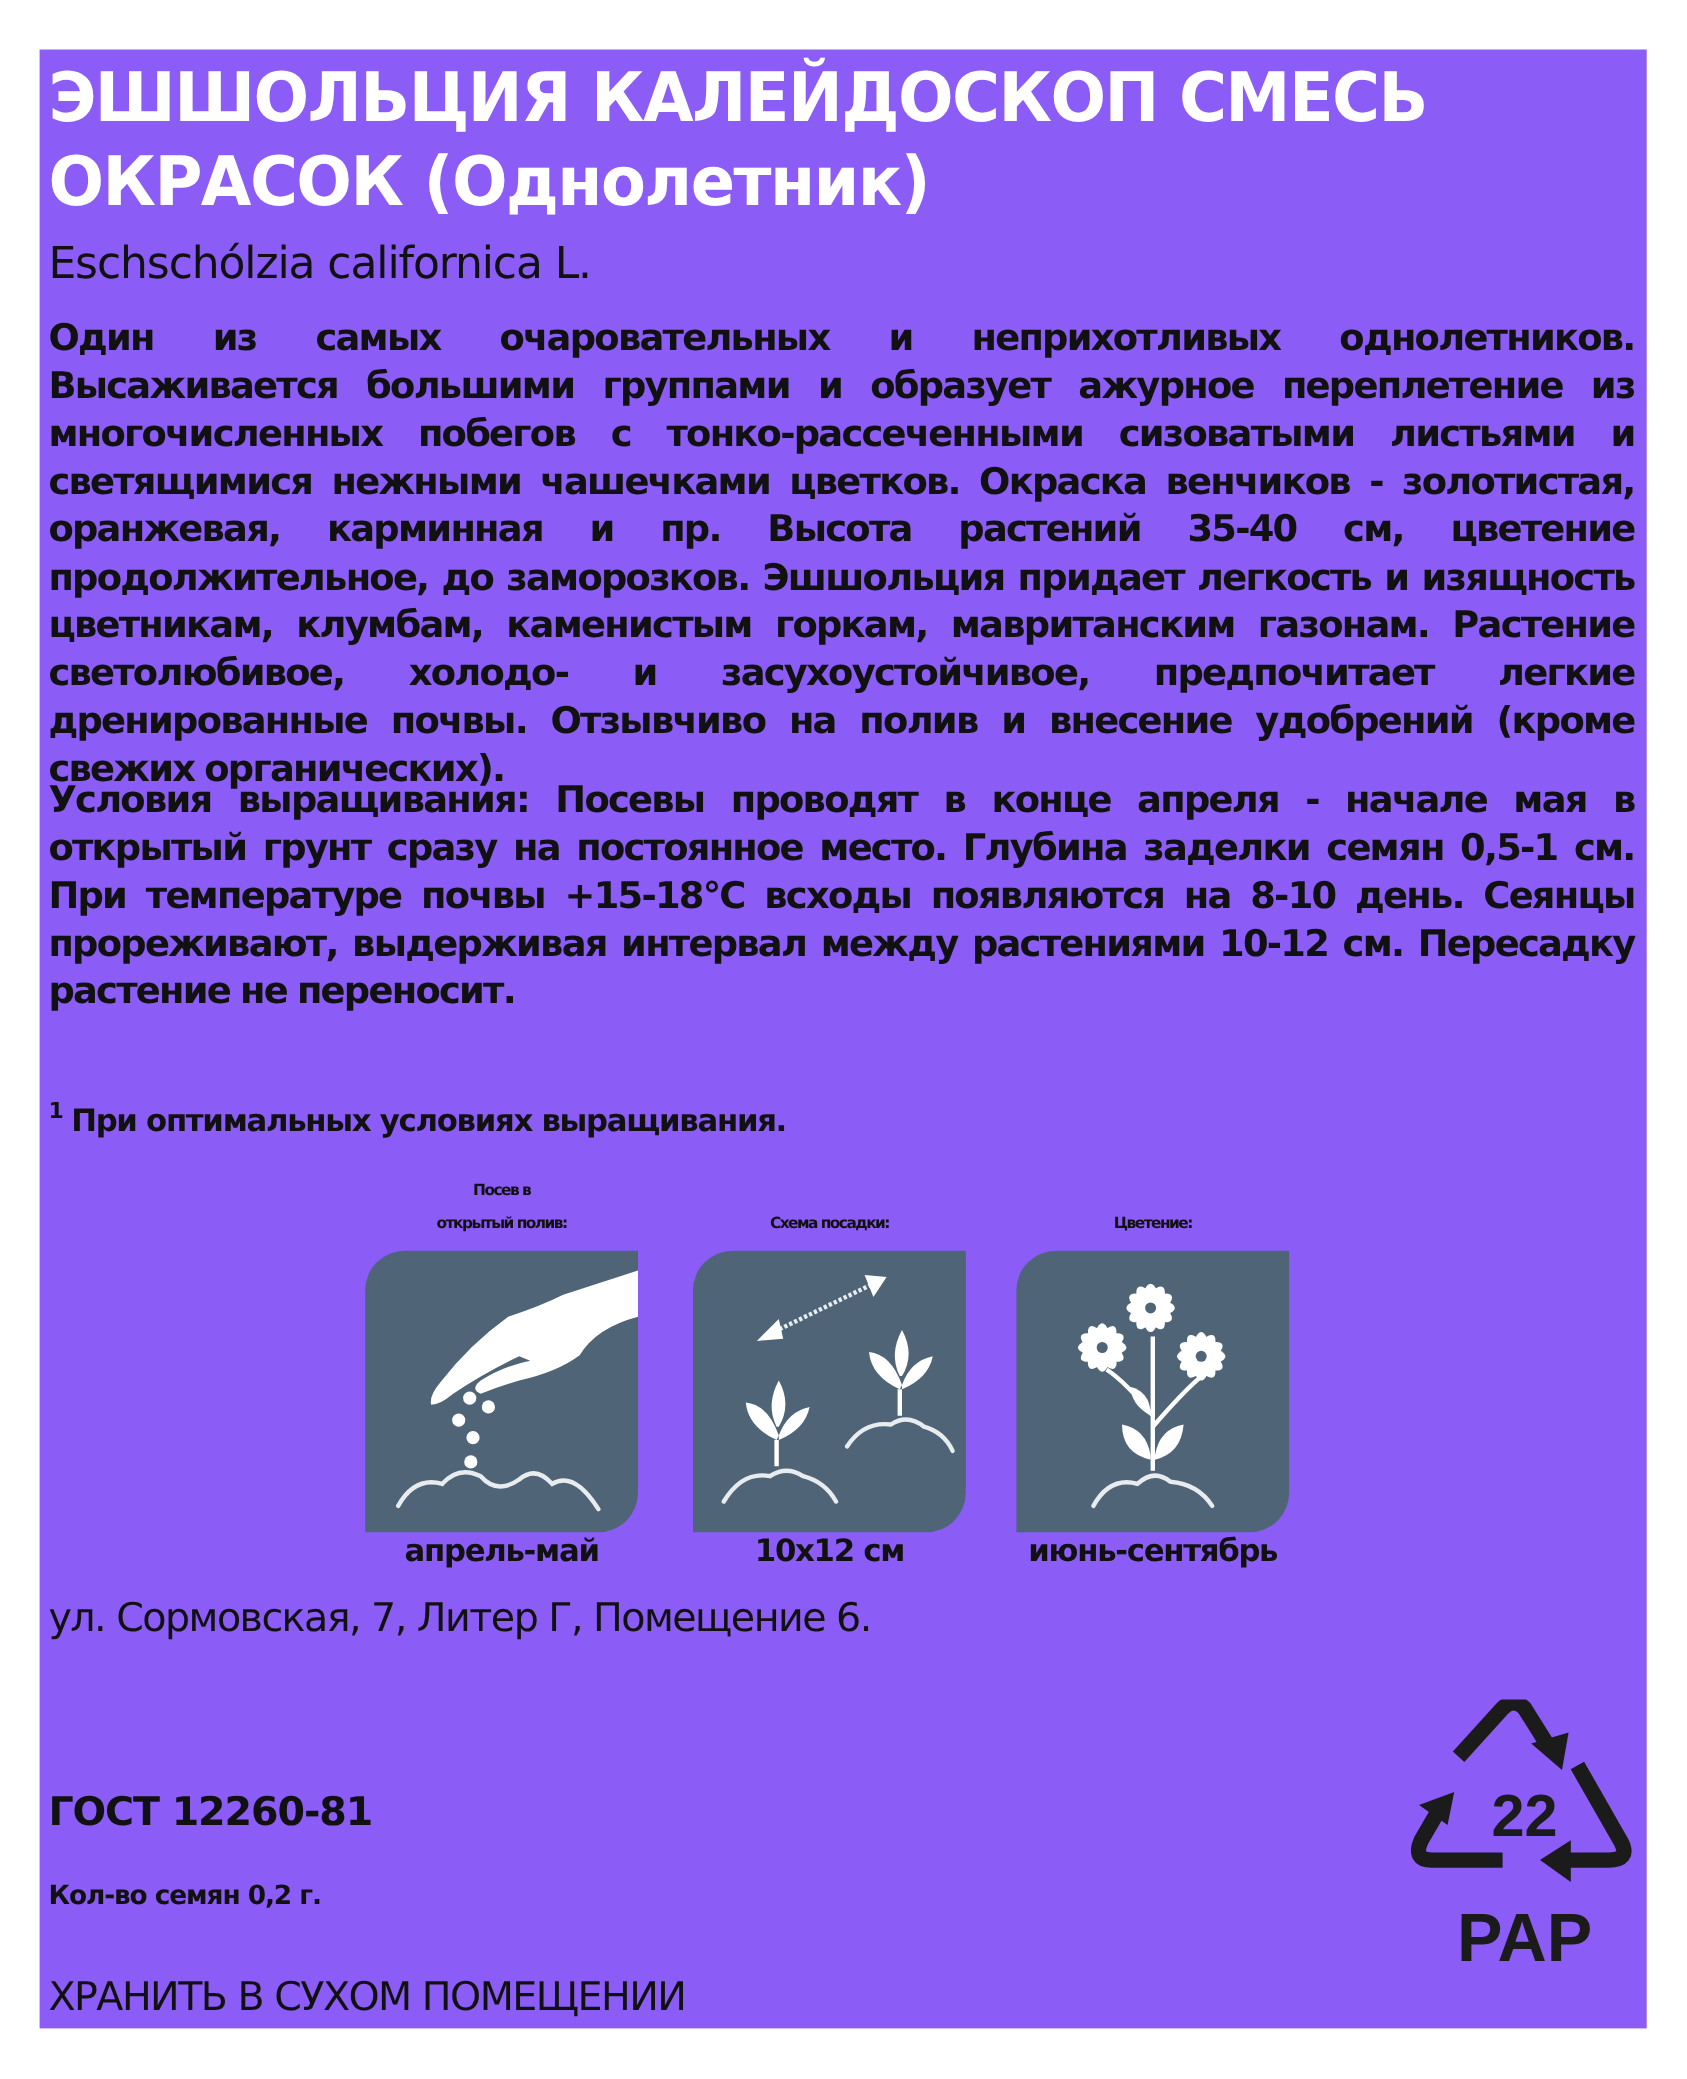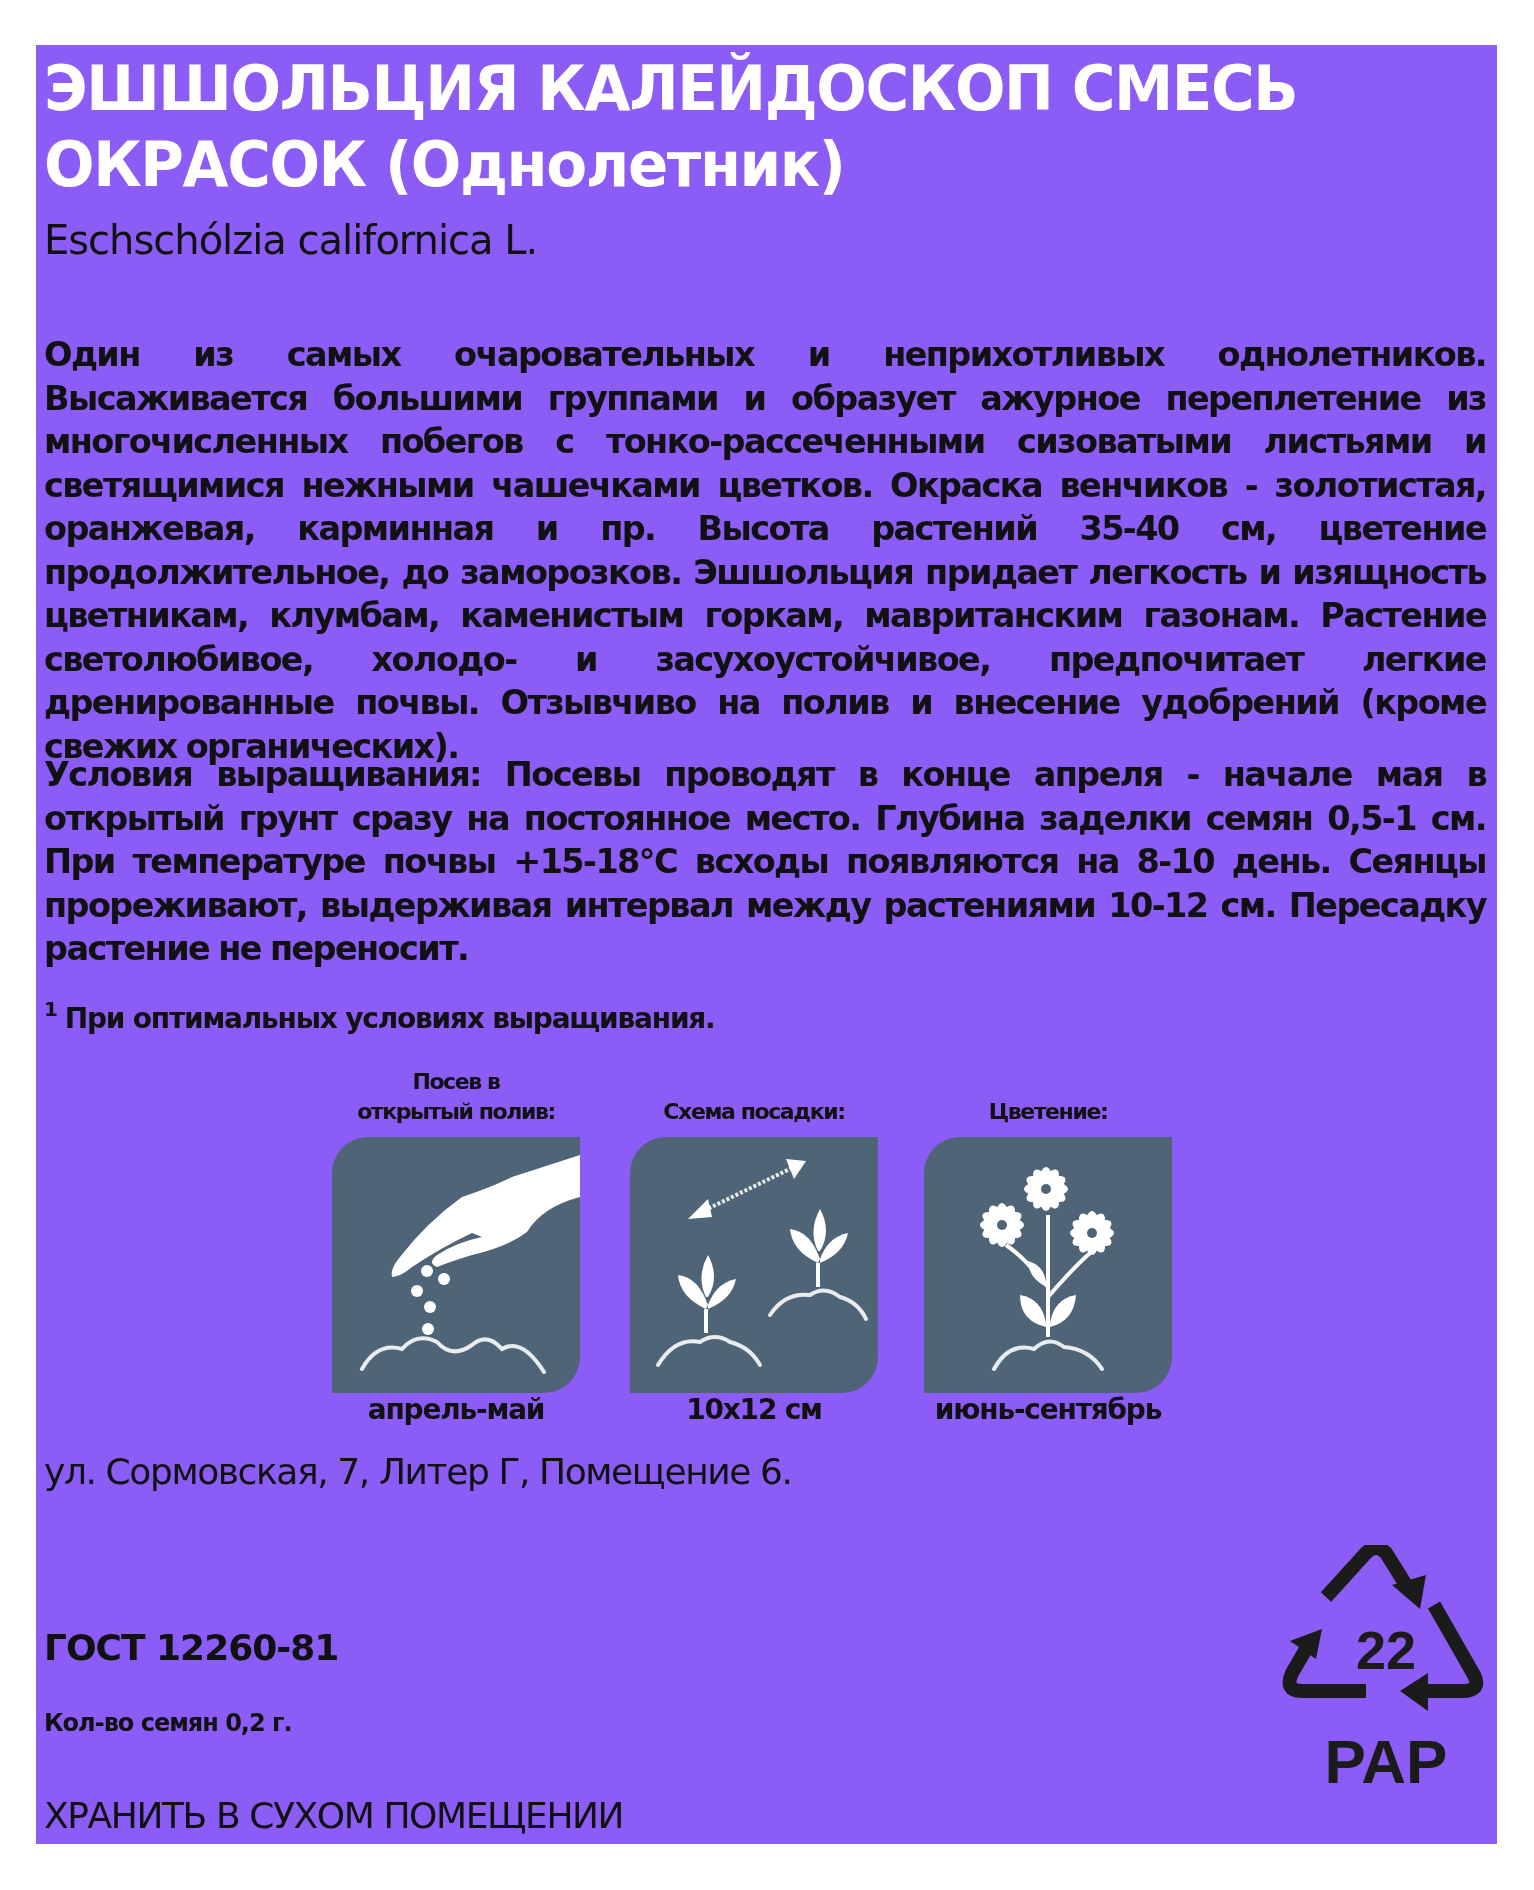--- a/index.html
+++ b/index.html
@@ -12,33 +12,33 @@
   .title {
     position: absolute; left: 8px; top: 6px; width: 1450px;
     color: #ffffff; font-weight: bold; font-size: 62px; line-height: 76px;
     letter-spacing: -1.5px; transform: scaleX(0.96); transform-origin: left top;
   }
   .latin {
     position: absolute; left: 8px; top: 172px; font-size: 40px; letter-spacing: -1px;
   }
   .body-text {
     position: absolute; left: 8px; width: 1442px; font-size: 33.5px; line-height: 43.5px;
-    font-weight: bold; text-align: justify; letter-spacing: -1.6px; word-spacing: -1px; margin-top: 48px;
+    font-weight: bold; text-align: justify; letter-spacing: -1.6px; word-spacing: -1px;
   }
   .desc { top: 240px; }
   .cond { top: 660px; }
   .footnote {
     position: absolute; left: 8px; top: 952px; font-size: 28px; font-weight: bold; letter-spacing: -1.2px;
   }
   .footnote sup { font-size: 20px; vertical-align: 12px; margin-right: 8px; }
   .icons { position: absolute; left: 295px; top: 1000px; width: 900px; height: 380px; }
   .icon-col { position: absolute; top: 0; width: 250px; text-align: center; }
   .icon-caption {
     height: 92px; display: flex; align-items: flex-end; justify-content: center;
-    font-size: 22px; font-weight: bold; letter-spacing: -1.4px; line-height: 30px; padding-bottom: 10px; box-sizing: border-box;
+    font-size: 14px; font-weight: bold; letter-spacing: -1.4px; line-height: 30px; padding-bottom: 10px; box-sizing: border-box;
   }
   .tile {
     width: 248px; height: 256px; margin: 0 auto; background: #4f6577;
     border-radius: 36px 0 36px 0; position: relative; overflow: hidden;
   }
   .tile svg { position: absolute; left: 0; top: 0; width: 100%; height: 100%; }
   .icon-value { font-size: 28px; font-weight: bold; letter-spacing: -1.2px; }
   .maker {
     position: absolute; left: 8px; top: 1400px; width: 1450px; font-size: 36px; line-height: 54px;
     letter-spacing: -1.4px; font-weight: bold;

